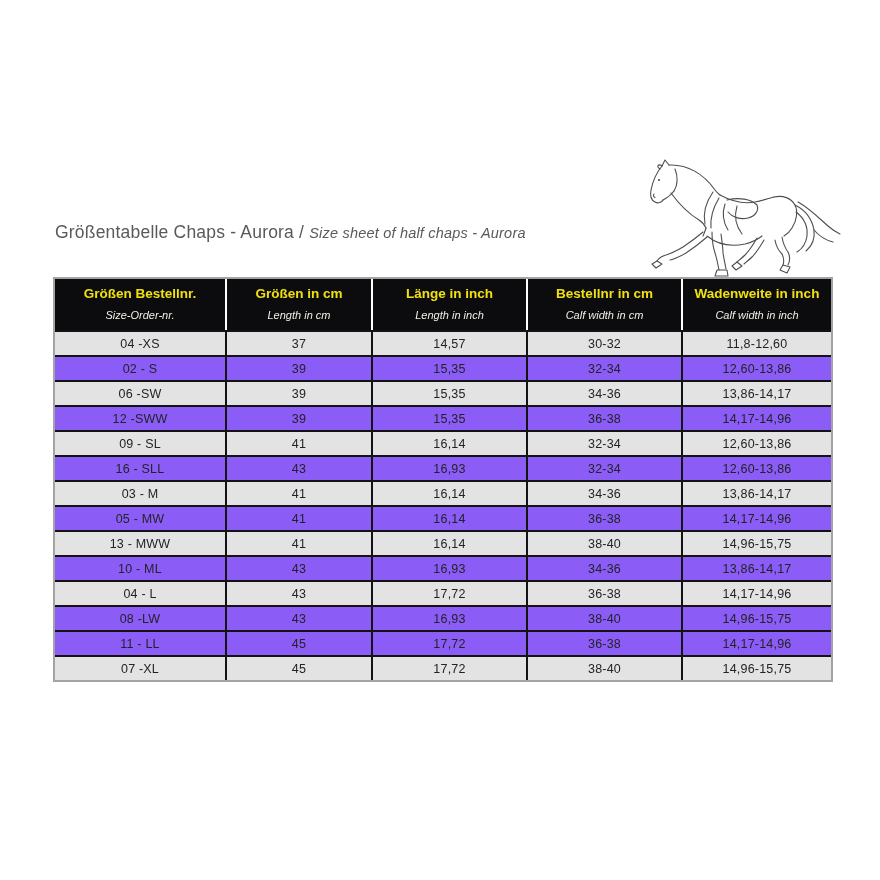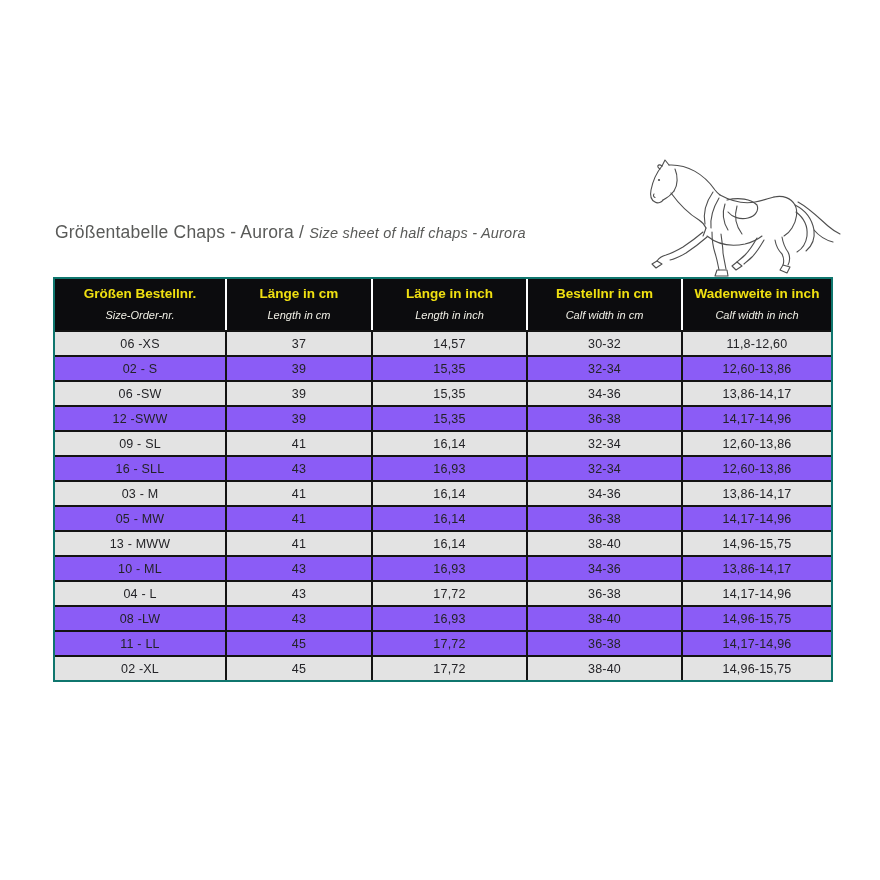--- a/index.html
+++ b/index.html
@@ -7,21 +7,21 @@
   .page { position:relative; width:880px; height:880px; background:#ffffff; overflow:hidden;padding-left:11px; }
 
   .title { position:absolute; left:55px; top:222px; font-size:17.5px; color:#595a58; letter-spacing:0.2px; white-space:nowrap; }
   .title .sub { font-style:italic; font-size:14.5px; color:#595a58; }
 
   .horse { position:absolute; left:648px; top:158px; width:202px; height:122px; }
 
   table.size-table {
     position:absolute; left:53px; top:277px; width:776px;
     border-collapse:separate; border-spacing:0; table-layout:fixed;
-    border:2px solid #0f766e;
+    border:2px solid #a3a3a3;
   }
   thead th { background:#0c0c0e; border-right:2px solid #ffffff; font-weight:normal; text-align:center; vertical-align:middle; }
   thead th:last-child { border-right:0; }
   thead tr.hdr-de th { height:25px; font-size:13.5px; font-weight:bold; color:#f0e011; padding-top:4px; }
   thead tr.hdr-en th { height:26px; font-size:11px; font-style:italic; color:#f1f0e6; padding-bottom:4px; }
   tbody td {
     height:25px; text-align:center; vertical-align:middle;
     font-size:12.5px; color:#232327; letter-spacing:0.2px;
     border-top:2px solid #131313; border-right:2px solid #131313;
   }
@@ -91,36 +91,36 @@
     <colgroup>
       <col style="width:172px">
         <col style="width:146px">
         <col style="width:155px">
         <col style="width:155px">
         <col style="width:148px">
     </colgroup>
     <thead>
       <tr class="hdr-de">
         <th>Größen Bestellnr.</th>
-        <th>Länge in cm</th>
+        <th>Größen in cm</th>
         <th>Länge in inch</th>
         <th>Bestellnr in cm</th>
         <th>Wadenweite in inch</th>
       </tr>
       <tr class="hdr-en">
         <th>Size-Order-nr.</th>
         <th>Length in cm</th>
         <th>Length in inch</th>
         <th>Calf width in cm</th>
         <th>Calf width in inch</th>
       </tr>
     </thead>
     <tbody id="size-table-body">
         <tr class="light">
-          <td>06 -XS</td>
+          <td>04 -XS</td>
           <td>37</td>
           <td>14,57</td>
           <td>30-32</td>
           <td>11,8-12,60</td>
         </tr>
         <tr class="dark">
           <td>02 - S</td>
           <td>39</td>
           <td>15,35</td>
           <td>32-34</td>
@@ -197,21 +197,21 @@
           <td>14,96-15,75</td>
         </tr>
         <tr class="dark">
           <td>11 - LL</td>
           <td>45</td>
           <td>17,72</td>
           <td>36-38</td>
           <td>14,17-14,96</td>
         </tr>
         <tr class="light">
-          <td>02 -XL</td>
+          <td>07 -XL</td>
           <td>45</td>
           <td>17,72</td>
           <td>38-40</td>
           <td>14,96-15,75</td>
         </tr>
       </tbody>
   </table>
 
 </div>
 

